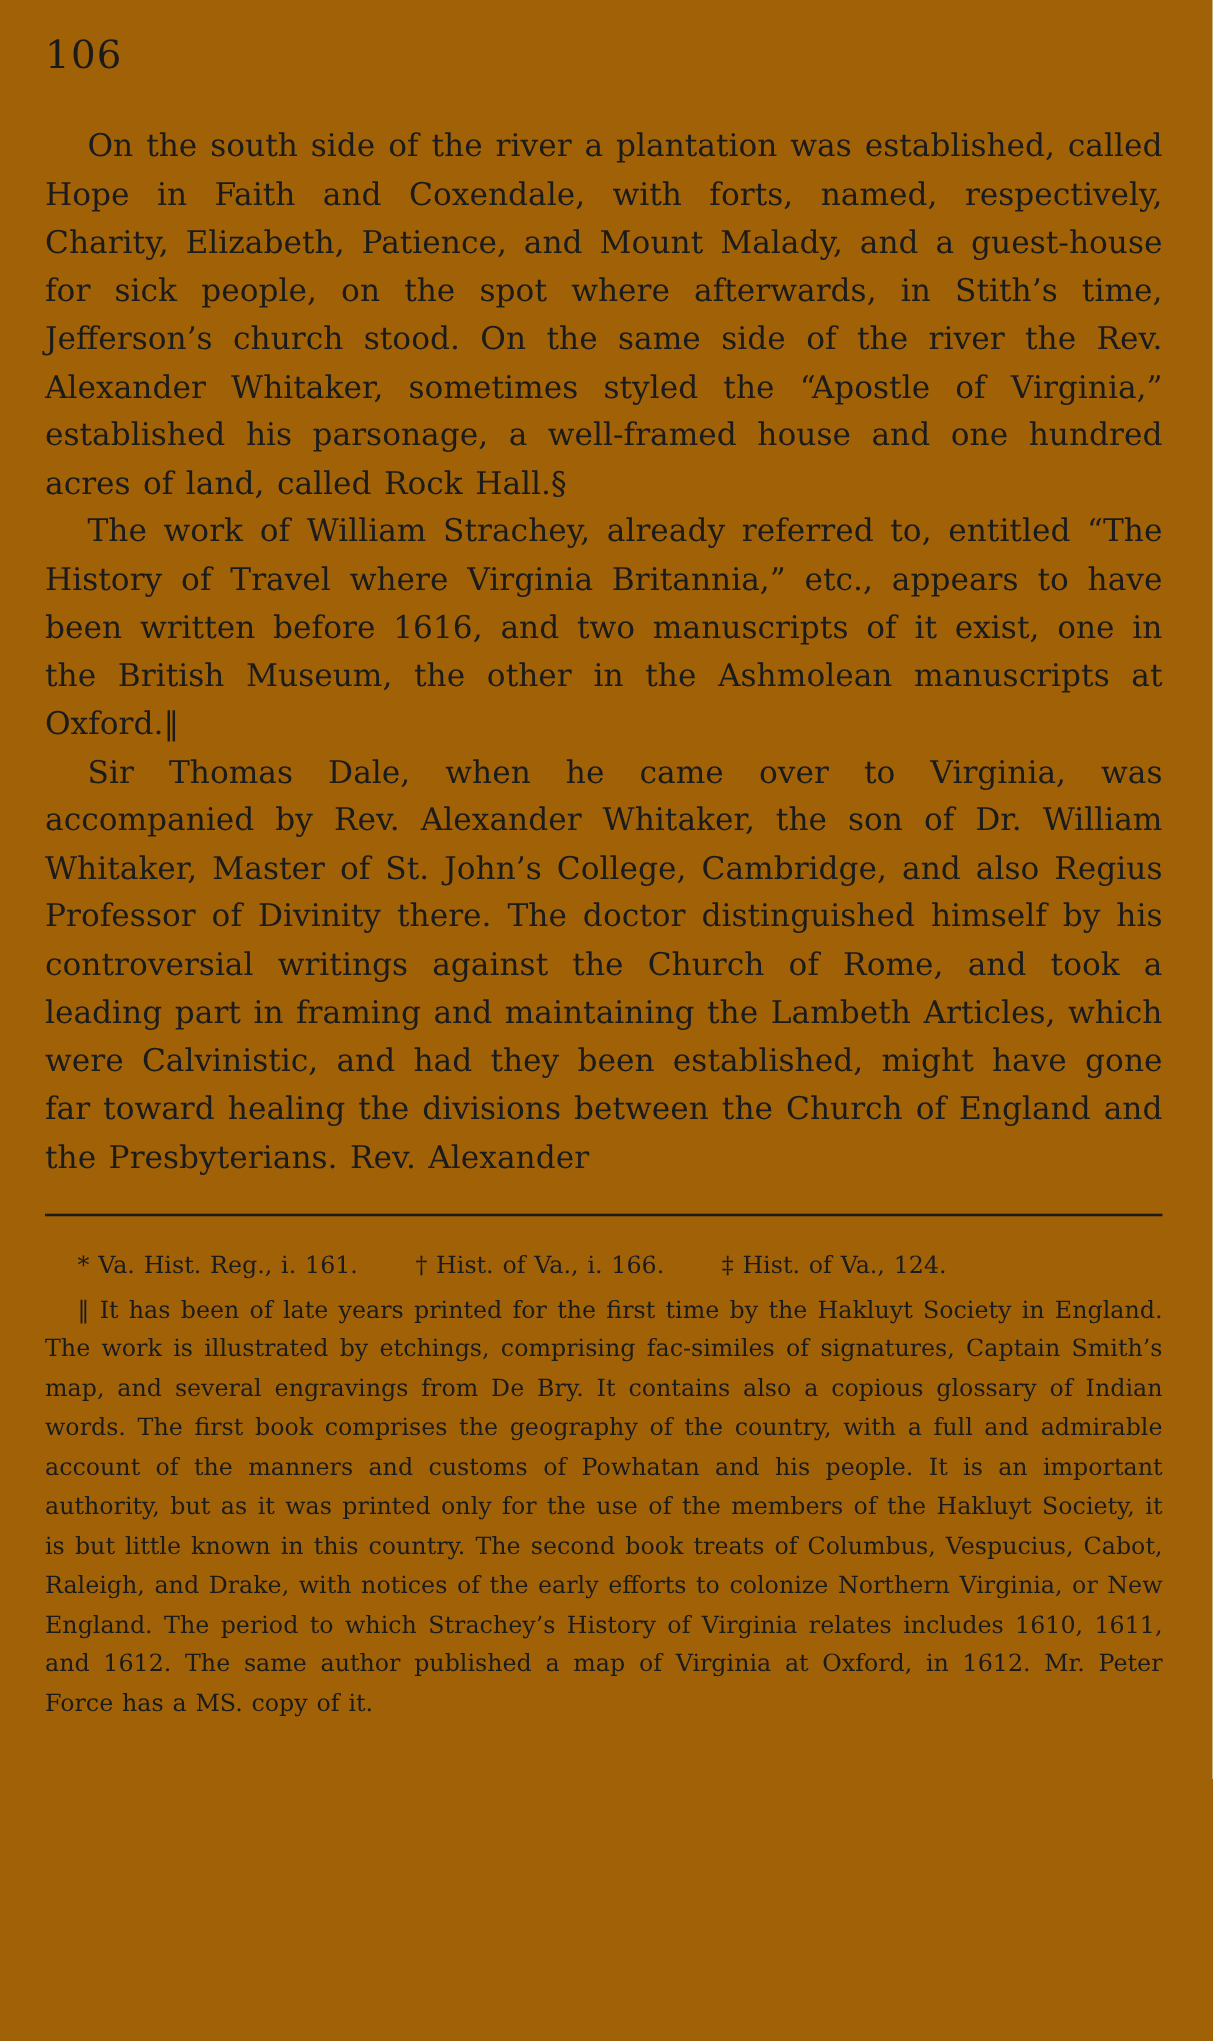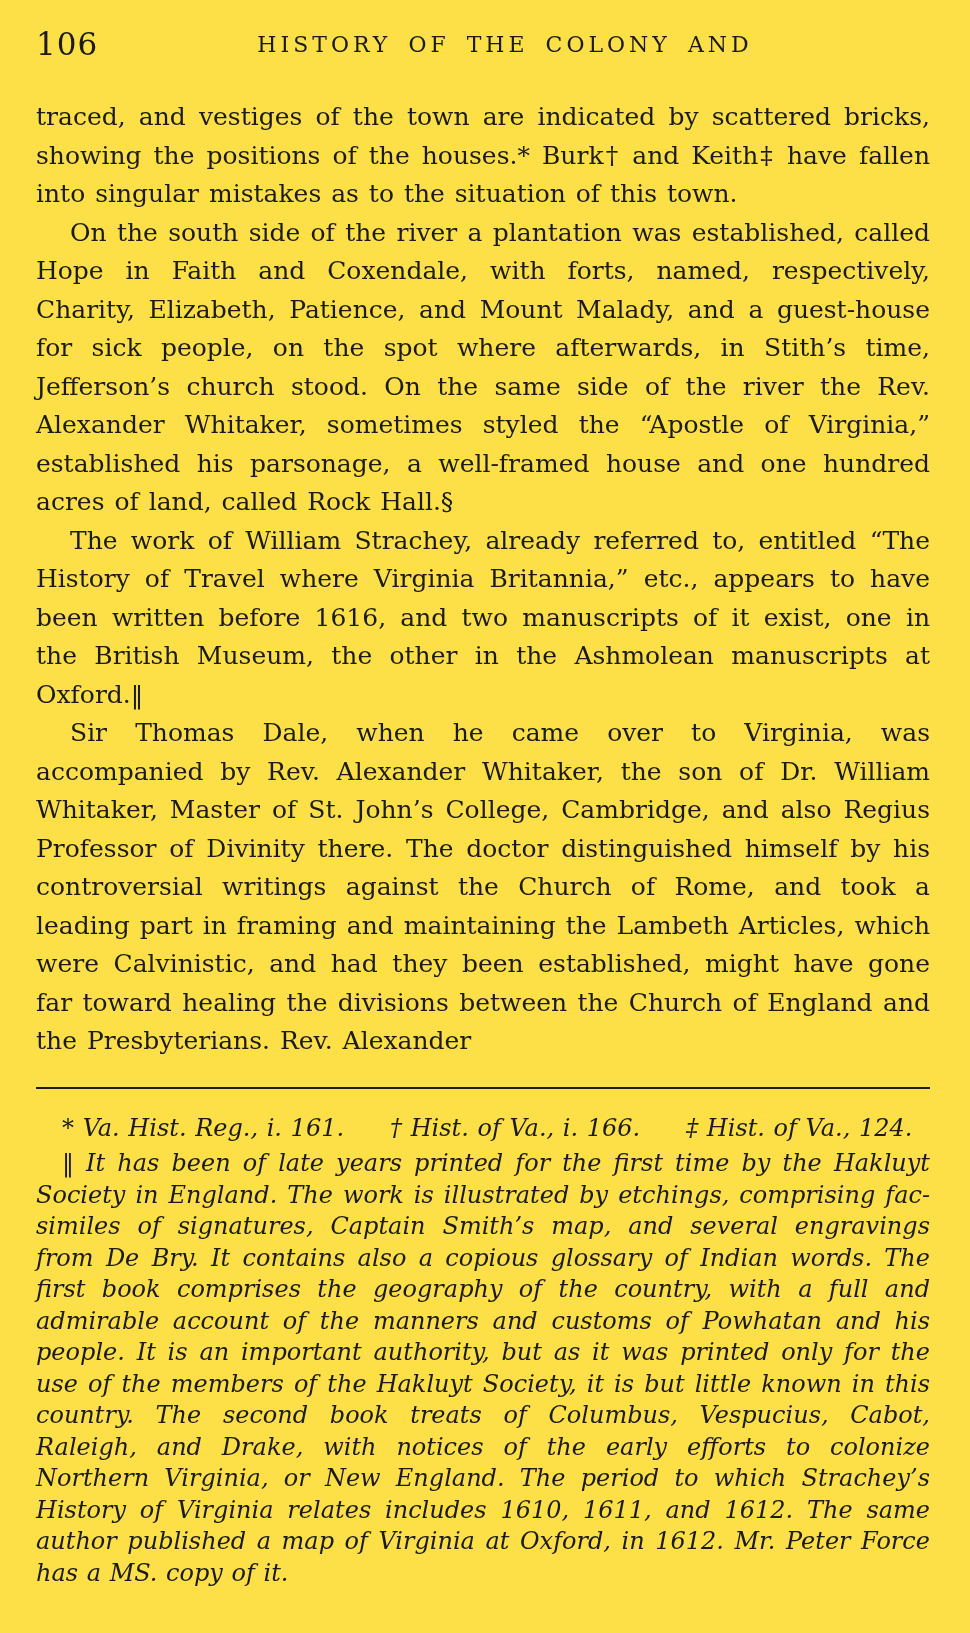--- a/index.html
+++ b/index.html
@@ -5,21 +5,21 @@
   html, body {
     margin: 0;
     padding: 0;
     background: #e8e8e6;
   }
   .page {
     position: relative;
     width: 970px;
     height: 1633px;
     margin: 0 auto;
-    background: #fde047;
+    background: #a16207;
     color: #1b1b1b;
     font-family: "DejaVu Serif", "Liberation Serif", serif;
     box-sizing: border-box;
     padding: 26px 40px 0 36px;
     overflow: hidden;
   }
   .page-header {
     position: relative;
     height: 42px;
   }
@@ -55,25 +55,24 @@
   }
   .body-text p.no-indent {
     text-indent: 0;
   }
   .footnote-separator {
     border: none;
     border-top: 2px solid #1b1b1b;
     margin: 26px 0 24px 0;
   }
   .footnotes {
-    font-size: 24px;
+    font-size: 19px;
     line-height: 31.5px;
     text-align: justify;
     word-spacing: 1px;
-    font-style: italic;
   }
   .footnote-refs-line {
     padding-left: 26px;
     margin-bottom: 4px;
     white-space: nowrap;
   }
   .footnote-refs-line .fn-seg + .fn-seg {
     margin-left: 46px;
   }
   .footnotes p {
@@ -85,25 +84,23 @@
     margin-left: 12px;
   }
 </style>
 </head>
 <body>
 
 <div class="page">
 
   <div class="page-header">
     <span class="page-number">106</span>
-    <span class="running-header">HISTORY OF THE COLONY AND</span>
   </div>
 
   <div class="body-text">
-    <p class="no-indent">traced, and vestiges of the town are indicated by scattered bricks, showing the positions of the houses.*  Burk† and Keith‡ have fallen into singular mistakes as to the situation of this town.</p>
     <p>On the south side of the river a plantation was established, called Hope in Faith and Coxendale, with forts, named, respectively, Charity, Elizabeth, Patience, and Mount Malady, and a guest-house for sick people, on the spot where afterwards, in Stith’s time, Jefferson’s church stood.  On the same side of the river the Rev. Alexander Whitaker, sometimes styled the “Apostle of Virginia,” established his parsonage, a well-framed house and one hundred acres of land, called Rock Hall.§</p>
     <p>The work of William Strachey, already referred to, entitled “The History of Travel where Virginia Britannia,” etc., appears to have been written before 1616, and two manuscripts of it exist, one in the British Museum, the other in the Ashmolean manuscripts at Oxford.‖</p>
     <p>Sir Thomas Dale, when he came over to Virginia, was accompanied by Rev. Alexander Whitaker, the son of Dr. William Whitaker, Master of St. John’s College, Cambridge, and also Regius Professor of Divinity there.  The doctor distinguished himself by his controversial writings against the Church of Rome, and took a leading part in framing and maintaining the Lambeth Articles, which were Calvinistic, and had they been established, might have gone far toward healing the divisions between the Church of England and the Presbyterians.  Rev. Alexander</p>
   </div>
 
   <hr class="footnote-separator">
 
   <div class="footnotes">
     <div class="footnote-refs-line">
       <span class="fn-seg">* Va. Hist. Reg., i. 161.</span><span class="fn-seg">† Hist. of Va., i. 166.</span><span class="fn-seg">‡ Hist. of Va., 124.</span>

